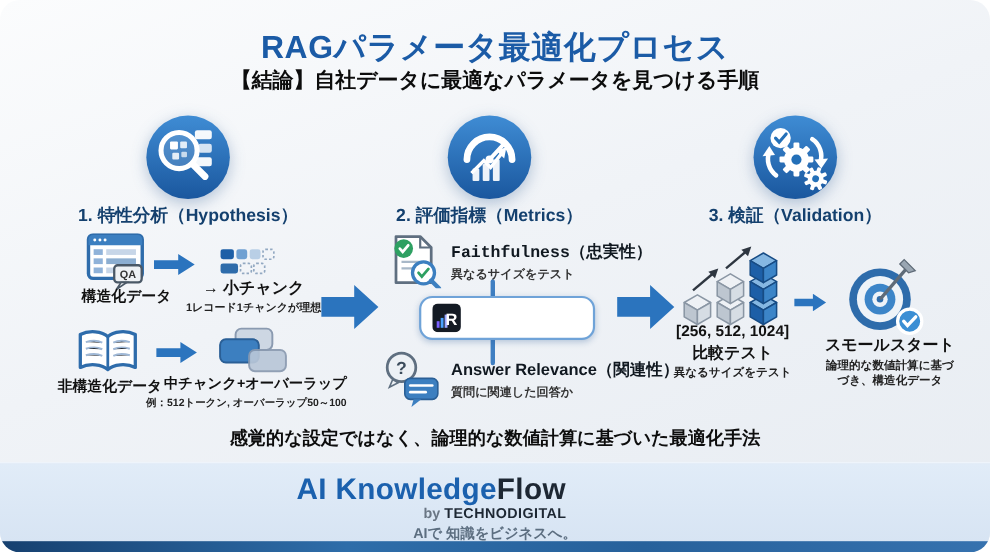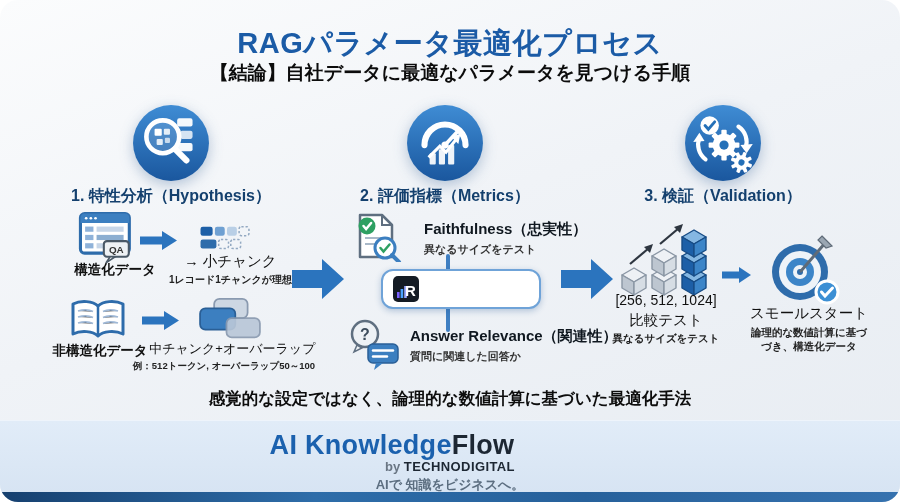--- a/index.html
+++ b/index.html
@@ -6,21 +6,21 @@
   body{font-family:"Liberation Sans","DejaVu Sans",sans-serif;}
   .canvas{position:relative;width:900px;height:502px;border-radius:18px;overflow:hidden;
           background:linear-gradient(160deg,#fbfcfd 0%,#f0f3f7 45%,#e7ecf2 100%);}
   .abs{position:absolute;}
   .ctr{text-align:center;}
   .nowrap{white-space:nowrap;}
   .title{font-size:29px;font-weight:800;color:#1b5ba6;letter-spacing:.5px;}
   .subtitle{font-size:19px;font-weight:800;color:#0c0c0c;}
   .step-label{font-size:16px;font-weight:800;color:#14406e;}
   .item-label{font-size:13.5px;font-weight:800;color:#111;}
-  .result-title{font-size:14.5px;font-weight:400;color:#111;text-align:center;}
+  .result-title{font-size:14.5px;font-weight:700;color:#111;text-align:center;}
   .result-note{font-size:10px;font-weight:700;color:#222;margin-top:2px;}
   .metric-title{font-size:15px;font-weight:800;color:#101820;}
   .metric-note{font-size:11px;font-weight:600;color:#333;margin-top:3px;}
   .circle-icon{filter:drop-shadow(0 4px 7px rgba(25,75,135,.30));}
   .connector{width:3.5px;background:#3f7fc2;border-radius:2px;}
   .chip{display:flex;align-items:center;gap:9px;background:#fff;border:2px solid #6fa3d8;
         border-radius:12px;height:40px;width:160px;box-sizing:border-box;padding:0 10px;
         box-shadow:0 2px 6px rgba(40,90,150,.30);}
   .chip-label{font-size:14.5px;font-weight:800;color:#16202c;white-space:nowrap;}
   .tagline{font-size:16.5px;font-weight:800;color:#0d0d0d;}
@@ -229,21 +229,21 @@
           <line x1="13" y1="26" x2="30" y2="26"></line>
           <line x1="13" y1="32" x2="26" y2="32"></line>
         </g>
       <circle cx="15" cy="14" r="8.5" fill="#2ea062"></circle>
       <path d="M11.5,14 l2.6,3 l5,-6" stroke="#fff" stroke-width="2.5" fill="none" stroke-linecap="round"></path>
       <circle cx="33" cy="36" r="10" fill="#fff" stroke="#3c7fc0" stroke-width="3"></circle>
       <path d="M28.5,36 l3,3.5 l6,-7" stroke="#2ea062" stroke-width="2.5" fill="none" stroke-linecap="round"></path>
       <line x1="40" y1="43" x2="47" y2="50" stroke="#3c7fc0" stroke-width="4" stroke-linecap="round"></line>
     </svg>
   </div>
-  <div class="abs" style="left:424px;top:220px;width:190px;">
+  <div class="abs" style="left:410px;top:220px;width:190px;font-family:Liberation Mono, monospace;">
     <div class="metric-title nowrap">Faithfulness（忠実性）</div>
     <div class="metric-note nowrap">異なるサイズをテスト</div>
   </div>
 
   <div class="abs connector" style="left:446px;top:254px;height:78px;z-index:0;"></div>
   <div class="abs chip" style="left:381px;top:269px;z-index:1;">
     <span style="display:inline-flex;">
       <svg width="26" height="26" viewBox="0 0 26 26">
         <rect width="26" height="26" rx="5" fill="#141b24"></rect>
         <rect x="4" y="16" width="2.6" height="6" fill="#7b61ff"></rect>

